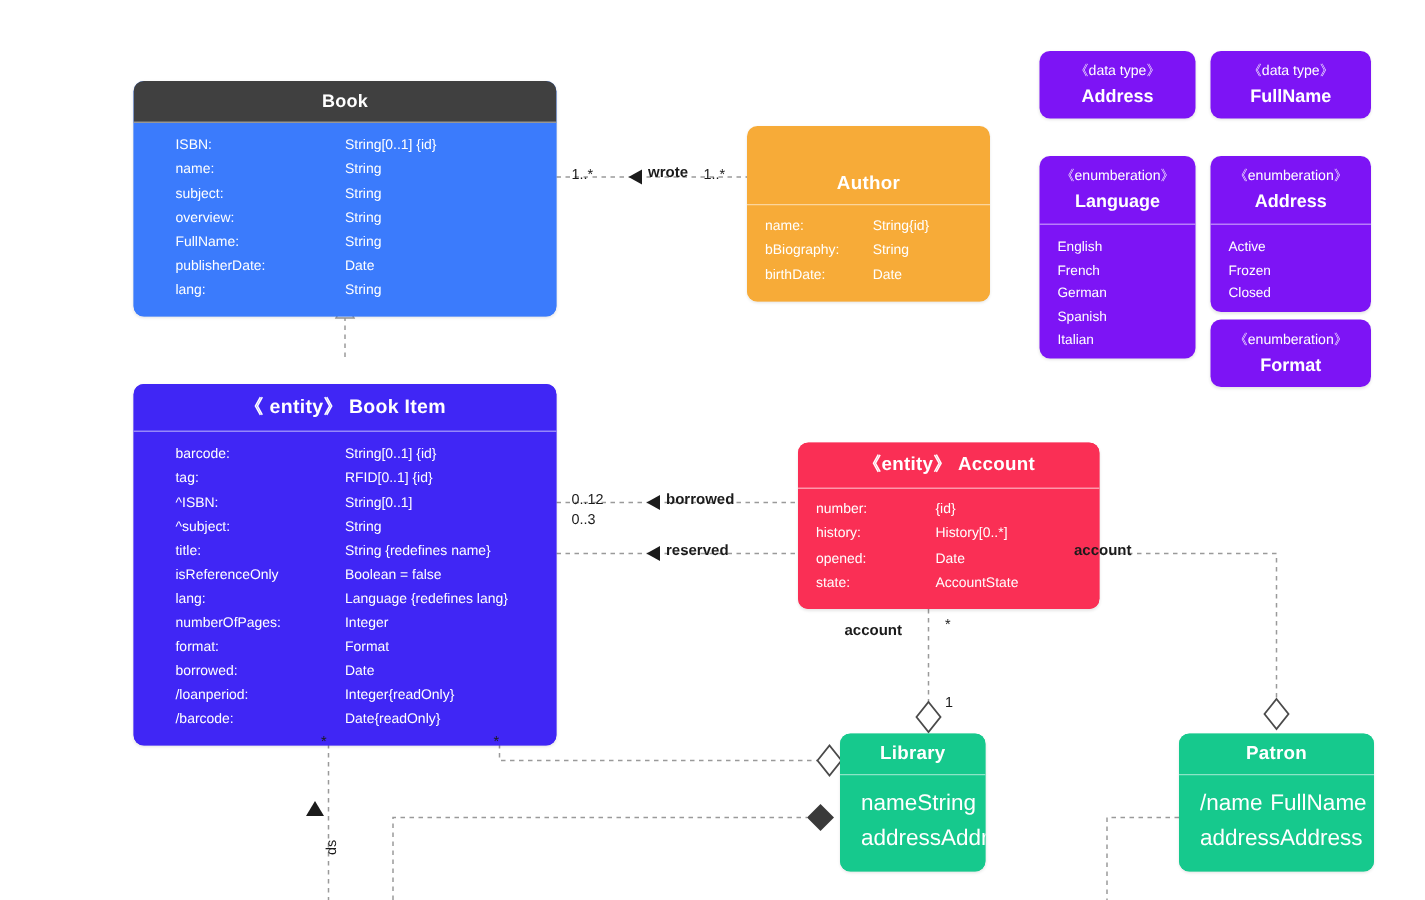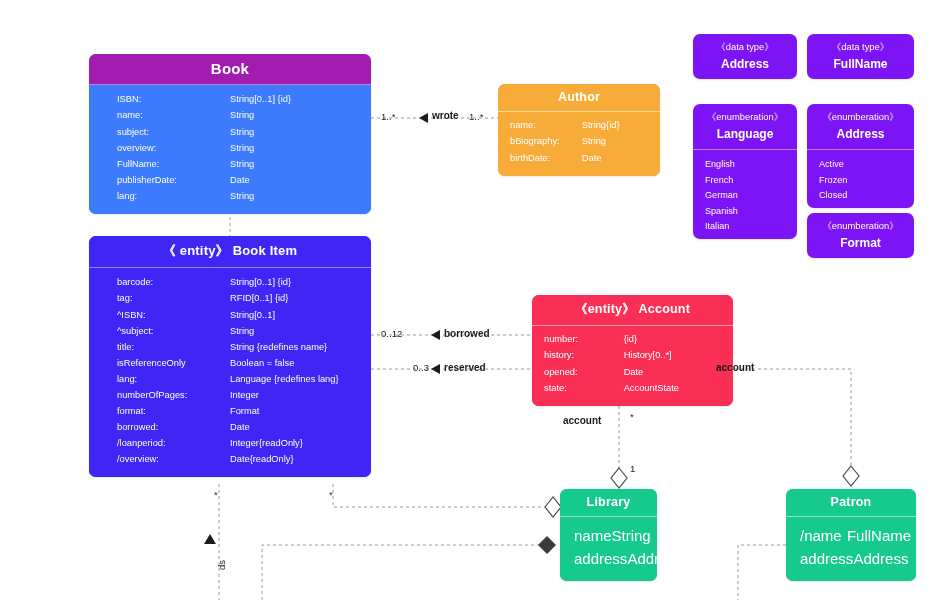--- a/index.html
+++ b/index.html
@@ -15,31 +15,31 @@
        box-shadow:0 1px 2px rgba(0,0,0,.10);}
   .uml .hdr{text-align:center;font-weight:bold;letter-spacing:.2px;
             padding:6px 4px 7px;font-size:12.5px;}
   .uml .body{padding:7px 28px 9px;}
   .attr{display:flex;font-size:9.3px;line-height:1;padding:3.4px 0;}
   .attr .k{flex:0 0 50%;}
   .attr .v{flex:1 1 auto;}
 
   
   .c-book{left:89px;top:54px;width:282px;background:#3b7bfc;}
-  .c-book .hdr{background:#a21caf;font-size:15px;border-bottom:1px solid rgba(255,255,255,.45);}
+  .c-book .hdr{background:#404040;font-size:12px;border-bottom:1px solid rgba(255,255,255,.45);}
   .c-book .body{background:#3b7bfc;}
 
   
-  .c-bookitem{left:89px;top:236px;width:282px;background:#4026f5;}
+  .c-bookitem{left:89px;top:256px;width:282px;background:#4026f5;}
   .c-bookitem .hdr{background:#4026f5;font-size:13px;border-bottom:1px solid rgba(255,255,255,.45);}
   .c-bookitem .body{background:#4026f5;}
 
   
   .c-author{left:498px;top:84px;width:162px;background:#f7ab38;}
-  .c-author .hdr{background:#f7ab38;border-bottom:1px solid rgba(255,255,255,.5);}
+  .c-author .hdr{background:#f7ab38;border-bottom:1px solid rgba(255,255,255,.5);margin-top:25px;}
   .c-author .body{background:#f7ab38;padding:6px 12px 10px;}
   .c-author .attr .k{flex:0 0 52%;}
 
   
   .c-account{left:532px;top:295px;width:201px;background:#fa2f55;}
   .c-account .hdr{background:#fa2f55;border-bottom:1px solid rgba(255,255,255,.5);}
   .c-account .body{background:#fa2f55;padding:6px 12px 10px;}
   .c-account .attr .k{flex:0 0 45%;}
 
   
@@ -190,21 +190,21 @@
       </div>
       <div class="attr">
         <span class="k">borrowed:</span>
         <span class="v">Date</span>
       </div>
       <div class="attr">
         <span class="k">/loanperiod:</span>
         <span class="v">Integer{readOnly}</span>
       </div>
       <div class="attr">
-        <span class="k">/overview:</span>
+        <span class="k">/barcode:</span>
         <span class="v">Date{readOnly}</span>
       </div>
     </div>
   </div>
 
   <div class="uml c-author">
     <div class="hdr">Author</div>
     <div class="body">
       <div class="attr">
         <span class="k">name:</span>
@@ -321,21 +321,21 @@
     </div>
   </div>
 
   <div class="mult" style="left:381px;top:111px;">1..*</div>
   <div class="lbl b" style="left:432px;top:110px;">wrote</div>
   <div class="mult" style="left:469px;top:111px;">1..*</div>
 
   <div class="mult" style="left:381px;top:328px;">0..12</div>
   <div class="lbl b" style="left:444px;top:328px;">borrowed</div>
 
-  <div class="mult" style="left:381px;top:362px;margin-left:32px;">0..3</div>
+  <div class="mult" style="left:381px;top:341px;">0..3</div>
   <div class="lbl b" style="left:444px;top:362px;">reserved</div>
 
   <div class="lbl b" style="left:563px;top:415px;">account</div>
   <div class="mult" style="left:630px;top:411px;">*</div>
   <div class="mult" style="left:630px;top:463px;">1</div>
 
   <div class="lbl b" style="left:716px;top:362px;">account</div>
 
   <div class="mult" style="left:214px;top:489px;">*</div>
   <div class="mult" style="left:329px;top:489px;">*</div>

